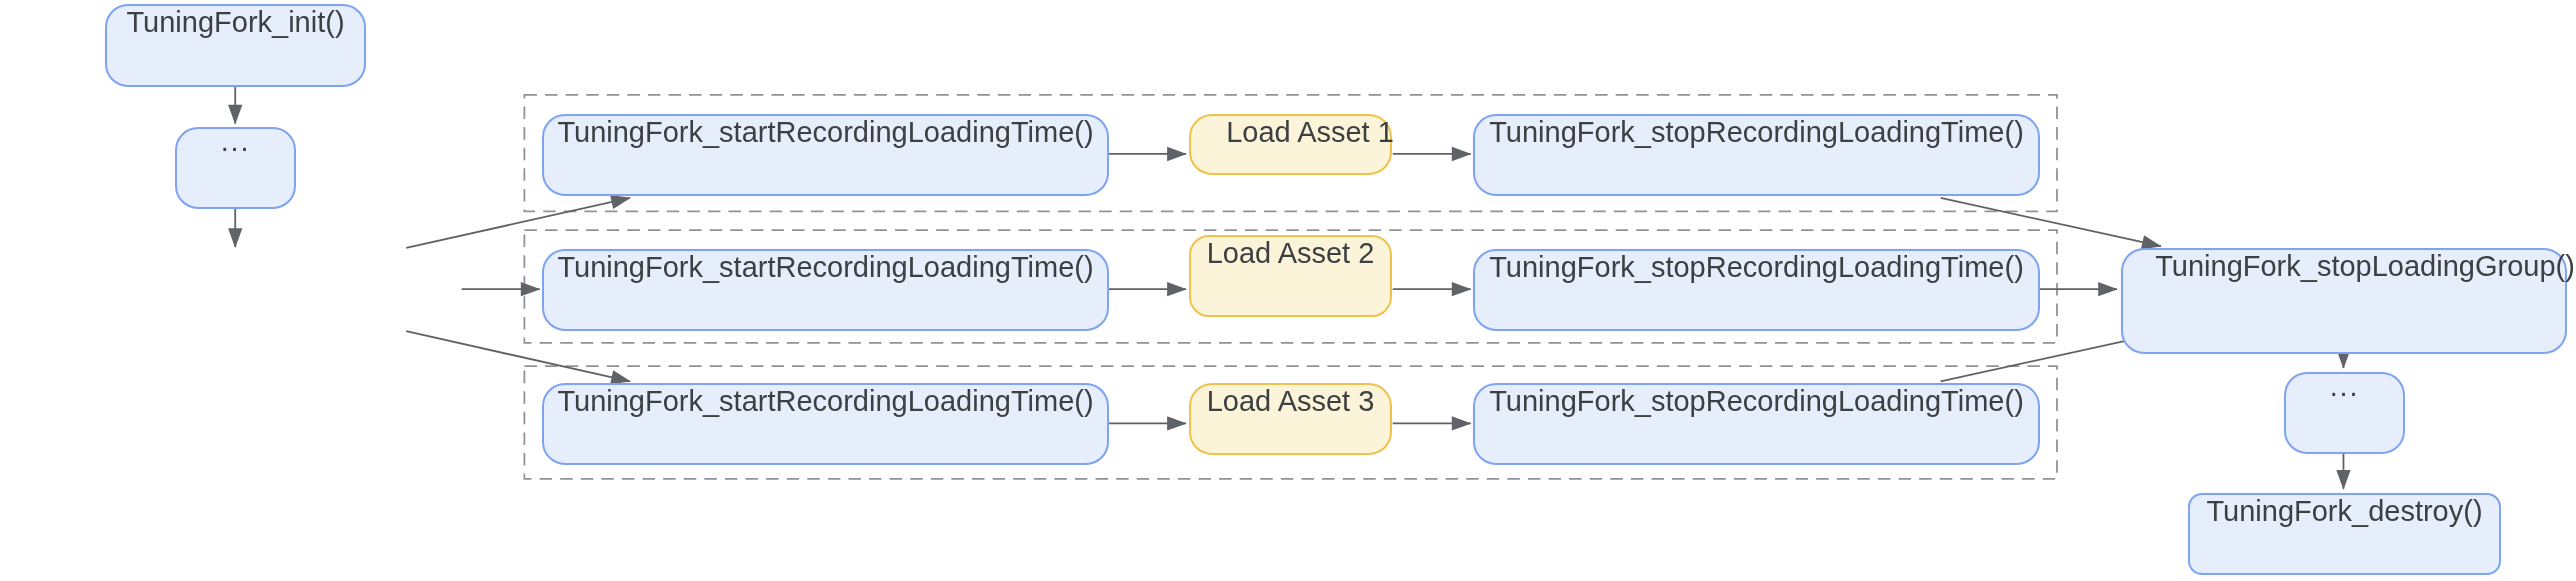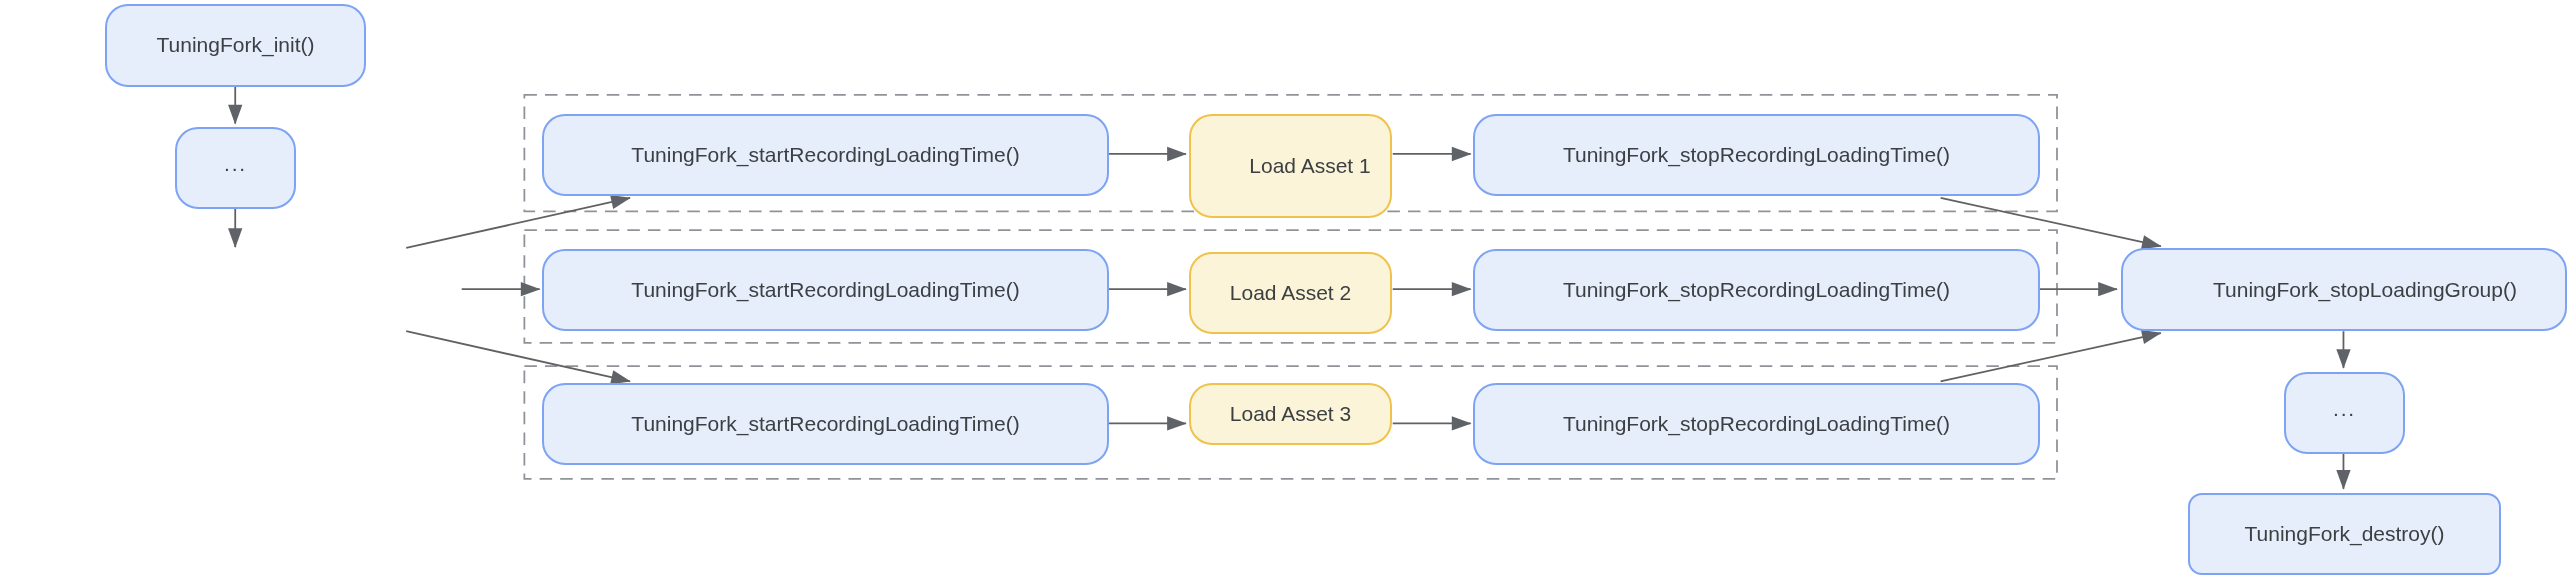--- a/index.html
+++ b/index.html
@@ -24,55 +24,55 @@
     position: absolute;
     left: 0; top: 0;
     width: 2576px;
     height: 581px;
     z-index: 1;
   }
   .node {
     position: absolute;
     box-sizing: border-box;
     display: flex;
-    align-items: center;
+    align-items: flex-start;
     justify-content: center;
     border-radius: 23px;
     border: 2.7px solid var(--node-border, #7da3f2);
     background: var(--node-fill, #e6eefc);
     color: var(--text, #3c4043);
-    font-size: 21px;
+    font-size: 29px;
     white-space: nowrap;
     z-index: 2;
   }
   .node.asset {
     border-color: var(--asset-border, #efc24c);
     background: var(--asset-fill, #fcf4d8);
   }
   .node .lbl { display: block; }
   .node .dots { transform: translateY(-3.6px); letter-spacing: 1.8px; }
 
   
   .n-init      { left: 105px;  top: 3.6px;   width: 261px; height: 83px; }
   .n-dots1     { left: 175px;  top: 127px; width: 121px; height: 82px; }
   .n-startlg   { left: 9px;   top: 248px; width: 452px; height: 83px; }
 
   .n-r1start   { left: 542px;  top: 114px; width: 567px; height: 82px; }
-  .n-r1load    { left: 1189px; top: 114px; width: 203px; height: 104px; padding-left: 39px; }
+  .n-r1load    { left: 1189px; top: 114px; width: 203px; height: 61px; padding-left: 39px; }
   .n-r1stop    { left: 1473px; top: 114px; width: 567px; height: 82px; }
 
   .n-r2start   { left: 542px;  top: 249px; width: 567px; height: 82px; }
-  .n-r2load    { left: 1189px; top: 252px; width: 203px; height: 82px; }
+  .n-r2load    { left: 1189px; top: 235px; width: 203px; height: 82px; border-radius: 20px; }
   .n-r2stop    { left: 1473px; top: 249px; width: 567px; height: 82px; }
 
   .n-r3start   { left: 542px;  top: 383px; width: 567px; height: 82px; }
-  .n-r3load    { left: 1189px; top: 383px; width: 203px; height: 62px; }
+  .n-r3load    { left: 1189px; top: 383px; width: 203px; height: 72px; }
   .n-r3stop    { left: 1473px; top: 383px; width: 567px; height: 82px; }
 
-  .n-stoplg    { left: 2121px; top: 248px; width: 446px; height: 83px; padding-left: 42px; }
+  .n-stoplg    { left: 2121px; top: 248px; width: 446px; height: 106px; padding-left: 42px; }
   .n-dots2     { left: 2284px; top: 372px; width: 121px; height: 82px; }
   .n-destroy   { left: 2188px; top: 493px; width: 313px; height: 82px; border-radius: 14px; }
 </style>
 </head>
 <body>
 
 <div class="canvas">
 
   <svg class="edges" viewBox="0 0 2876 649" xmlns="http://www.w3.org/2000/svg">
     <defs>

